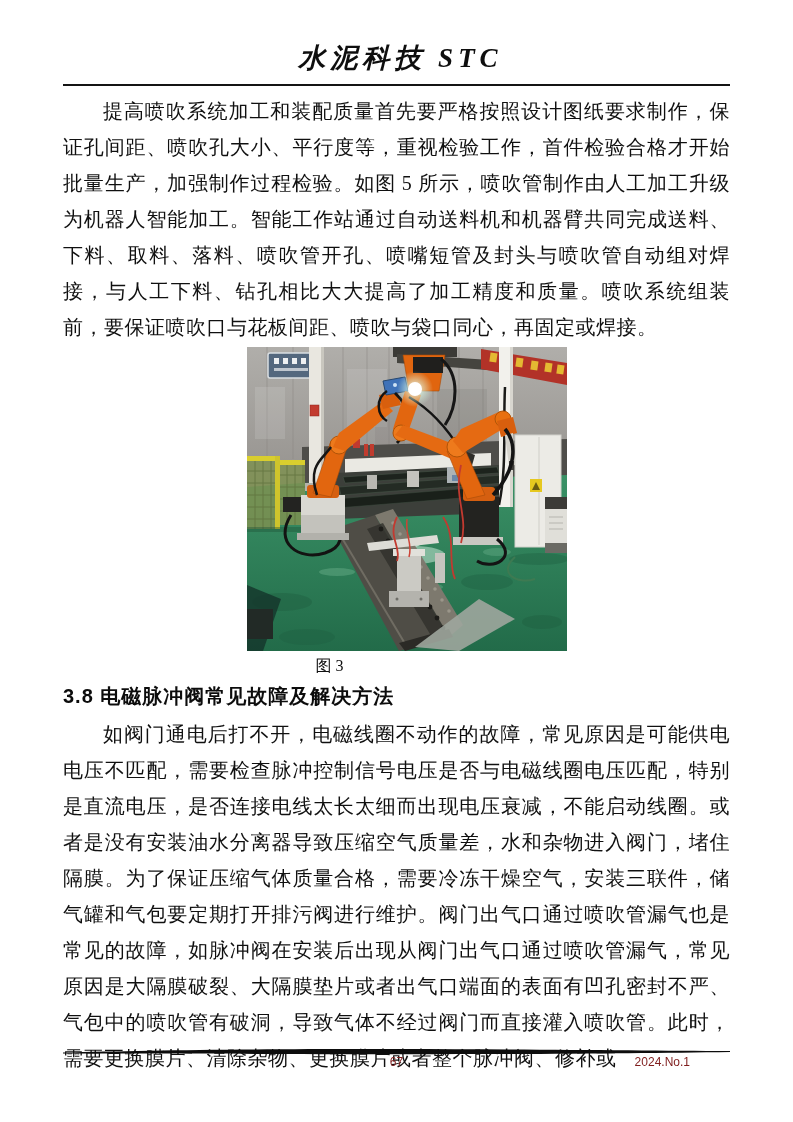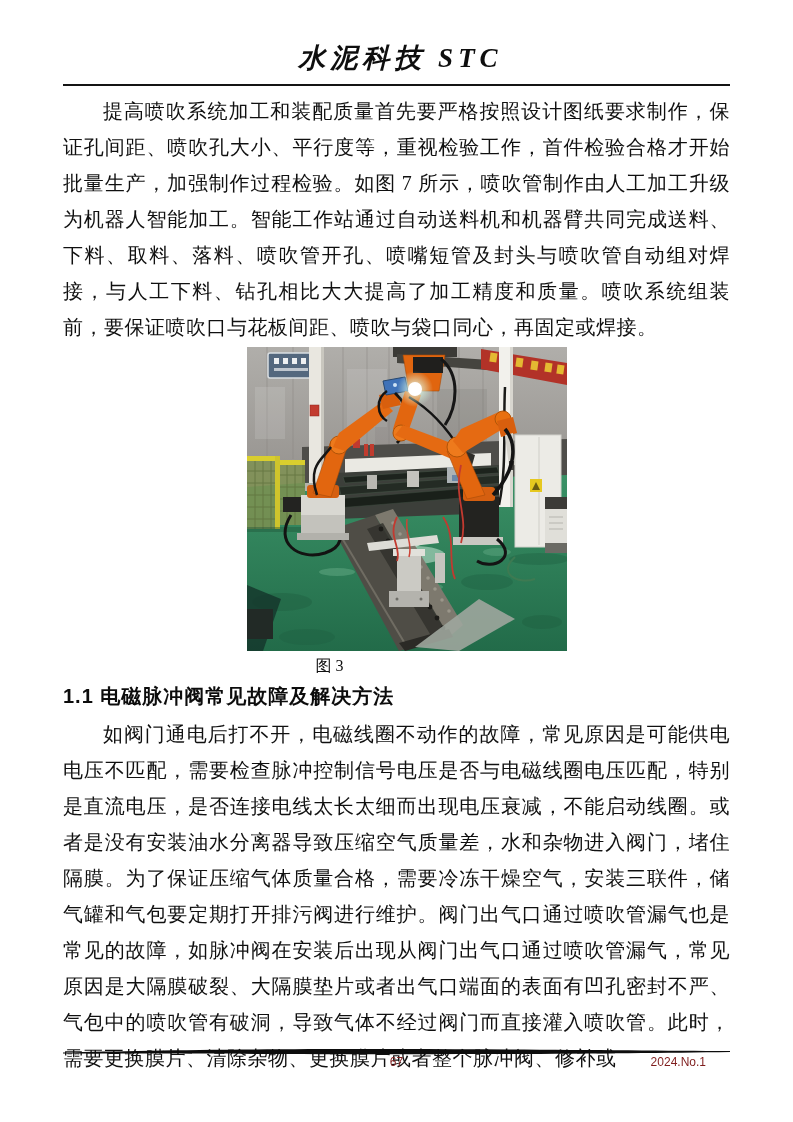--- a/index.html
+++ b/index.html
@@ -52,32 +52,32 @@
   }
   .footer-text{
     position:absolute;top:1055px;left:63px;width:667px;height:18px;
     font-family:"Liberation Sans","DejaVu Sans",sans-serif;
     font-size:12px;color:#7f1d1d;
   }
   .page-number{
     position:absolute;left:0;width:667px;text-align:center;top:0;
   }
   .issue-label{
-    position:absolute;right:24px;top:0;
+    position:absolute;right:40px;top:0;
   }
 </style>
 </head>
 <body>
 
 <div class="page">
 
   <div class="journal-title">水泥科技 STC</div>
   <div class="header-rule"></div>
 
-  <p class="body-para para-1">提高喷吹系统加工和装配质量首先要严格按照设计图纸要求制作，保证孔间距、喷吹孔大小、平行度等，重视检验工作，首件检验合格才开始批量生产，加强制作过程检验。如图 7 所示，喷吹管制作由人工加工升级为机器人智能加工。智能工作站通过自动送料机和机器臂共同完成送料、下料、取料、落料、喷吹管开孔、喷嘴短管及封头与喷吹管自动组对焊接，与人工下料、钻孔相比大大提高了加工精度和质量。喷吹系统组装前，要保证喷吹口与花板间距、喷吹与袋口同心，再固定或焊接。</p>
+  <p class="body-para para-1">提高喷吹系统加工和装配质量首先要严格按照设计图纸要求制作，保证孔间距、喷吹孔大小、平行度等，重视检验工作，首件检验合格才开始批量生产，加强制作过程检验。如图 5 所示，喷吹管制作由人工加工升级为机器人智能加工。智能工作站通过自动送料机和机器臂共同完成送料、下料、取料、落料、喷吹管开孔、喷嘴短管及封头与喷吹管自动组对焊接，与人工下料、钻孔相比大大提高了加工精度和质量。喷吹系统组装前，要保证喷吹口与花板间距、喷吹与袋口同心，再固定或焊接。</p>
 
   <figure class="figure">
     <div class="photo">
       <svg viewBox="0 0 320 304" width="320" height="304">
         <defs>
           <linearGradient id="wallg" x1="0" y1="0" x2="0" y2="1">
             <stop offset="0" stop-color="#b0aeaa"></stop>
               <stop offset="1" stop-color="#93908c"></stop>
           </linearGradient>
           <linearGradient id="floorg" x1="0" y1="0" x2="0" y2="1">
@@ -286,21 +286,21 @@
           <path d="M250,192 C272,210 246,224 230,214" stroke="#141414" stroke-width="3" fill="none"></path>
           <path d="M214,118 C206,150 222,170 214,196" stroke="#c23a30" stroke-width="1.8" fill="none"></path>
           <path d="M268,210 C250,226 270,238 288,232" stroke="#3e7a52" stroke-width="2" fill="none"></path>
         </g>
       </svg>
     </div>
   </figure>
 
   <div class="figure-caption">图 3</div>
 
-  <h2 class="section-heading">1.1 电磁脉冲阀常见故障及解决方法</h2>
+  <h2 class="section-heading">3.8 电磁脉冲阀常见故障及解决方法</h2>
 
   <p class="body-para para-2">如阀门通电后打不开，电磁线圈不动作的故障，常见原因是可能供电电压不匹配，需要检查脉冲控制信号电压是否与电磁线圈电压匹配，特别是直流电压，是否连接电线太长太细而出现电压衰减，不能启动线圈。或者是没有安装油水分离器导致压缩空气质量差，水和杂物进入阀门，堵住隔膜。为了保证压缩气体质量合格，需要冷冻干燥空气，安装三联件，储气罐和气包要定期打开排污阀进行维护。阀门出气口通过喷吹管漏气也是常见的故障，如脉冲阀在安装后出现从阀门出气口通过喷吹管漏气，常见原因是大隔膜破裂、大隔膜垫片或者出气口端面的表面有凹孔密封不严、气包中的喷吹管有破洞，导致气体不经过阀门而直接灌入喷吹管。此时，需要更换膜片、清除杂物、更换膜片或者整个脉冲阀、修补或</p>
 
   <div class="footer-rule">
     <svg width="667" height="8" viewBox="0 0 667 8">
       <path d="M0,4.6 C80,2.4 180,0.9 333,1.1 C470,1.3 580,2.6 667,3.1 L667,4.1 C580,5.3 470,6.5 333,6.2 C180,5.9 80,5.6 0,5.6 Z" fill="#0d0d0d"></path>
     </svg>
   </div>
   <div class="footer-text">
     <span class="page-number">67</span>

